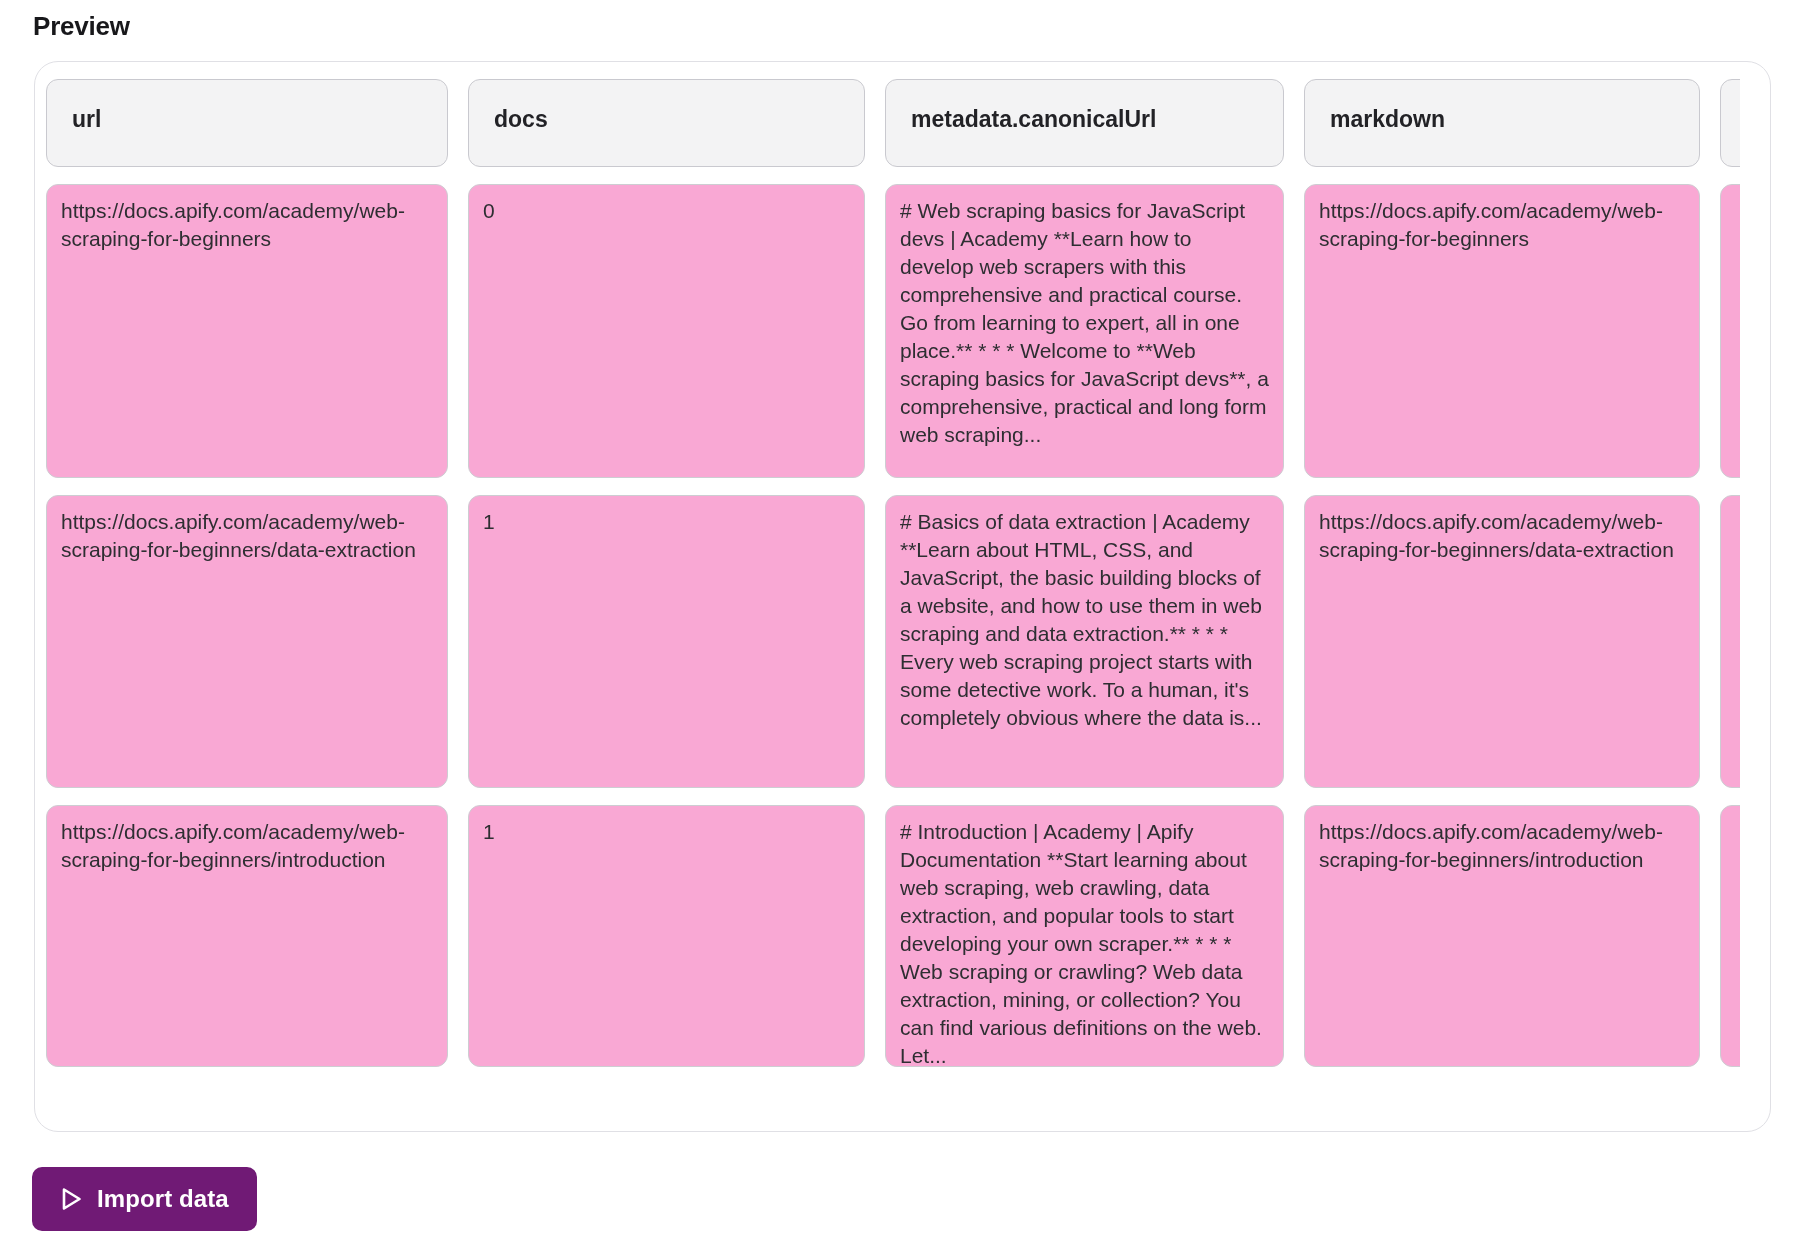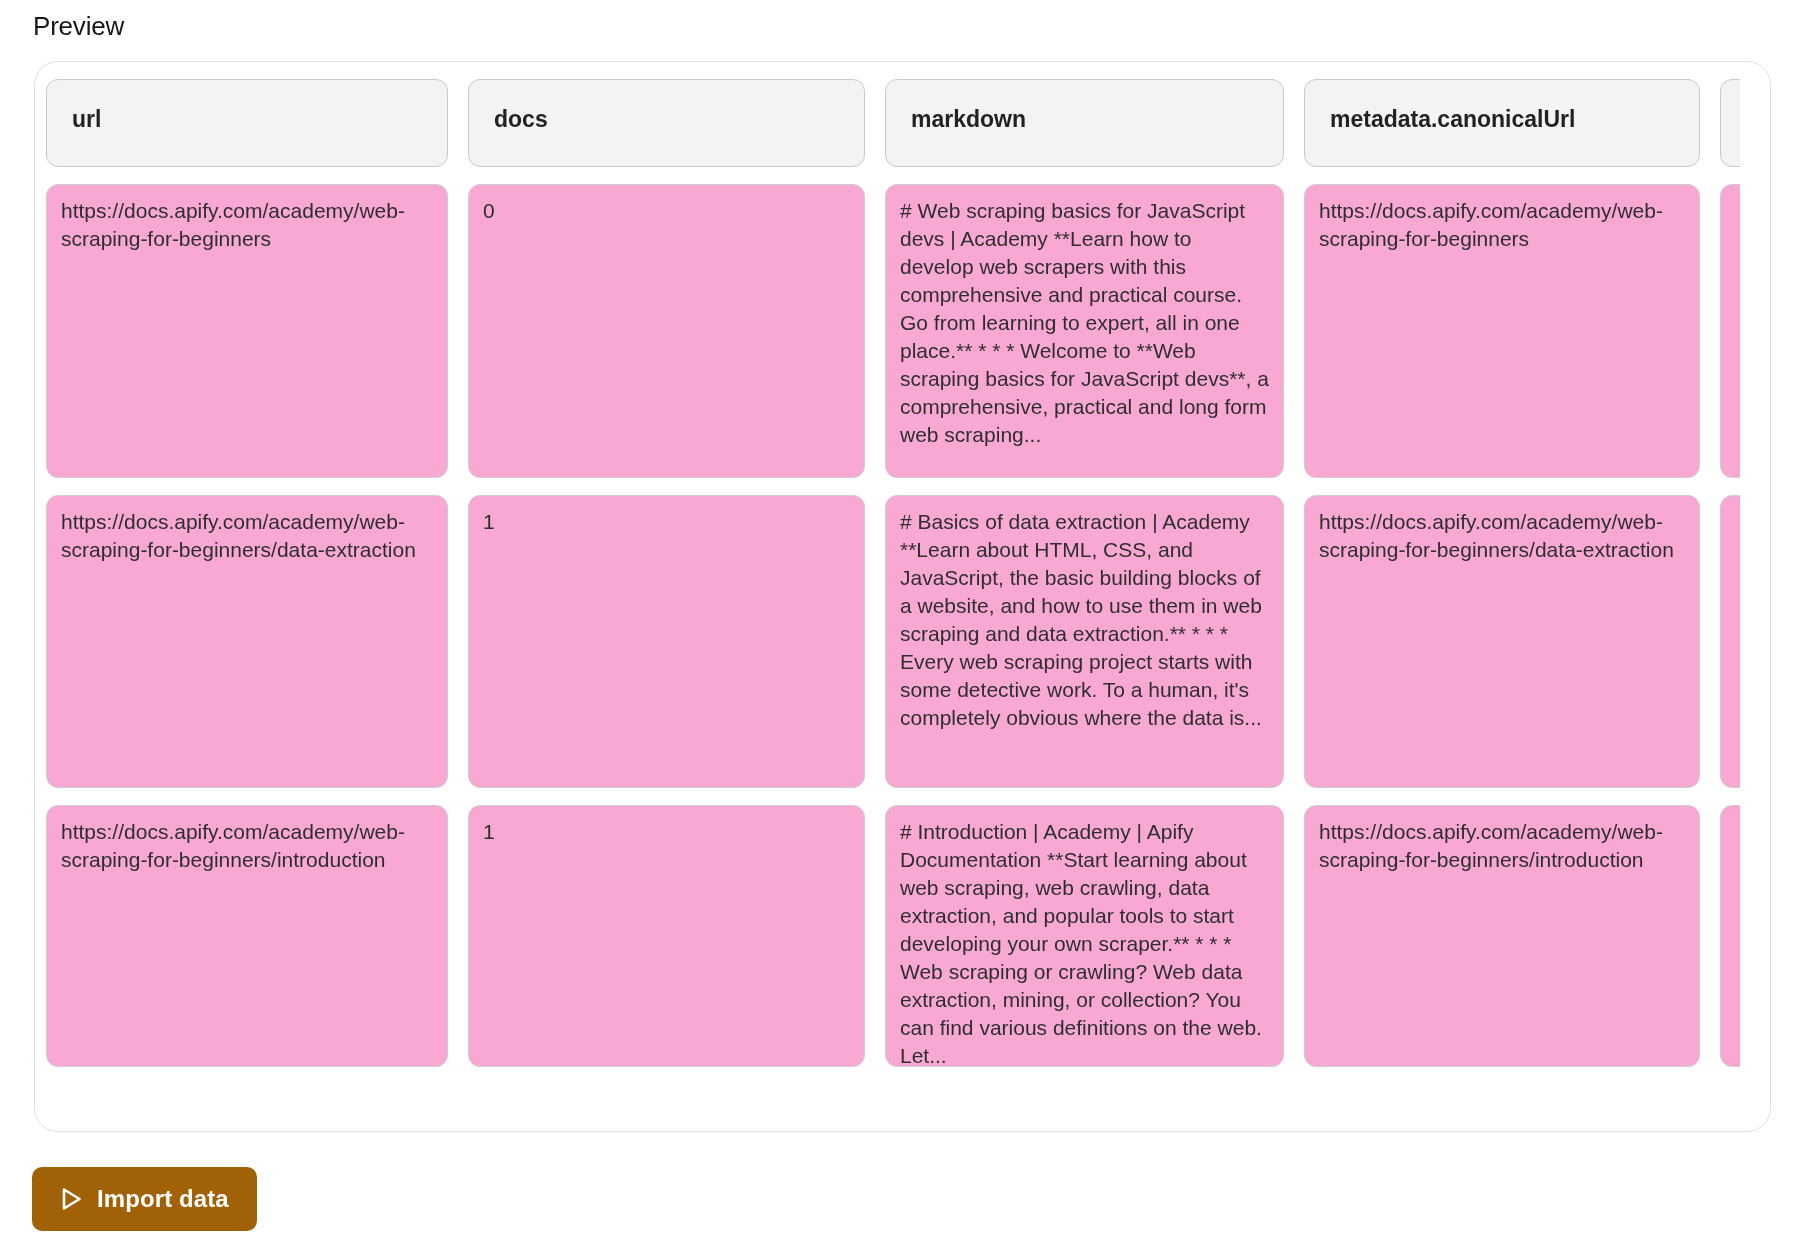--- a/index.html
+++ b/index.html
@@ -6,21 +6,21 @@
   html, body {
     margin: 0; padding: 0;
     width: 1808px; height: 1250px;
     background: #ffffff;
     font-family: "Liberation Sans", "DejaVu Sans", sans-serif;
     -webkit-font-smoothing: antialiased;
   }
   .page-title {
     margin: 13px 0 0 33px;
     font-size: 26px;
-    font-weight: 400;
+    font-weight: 700;
     color: #18181b;
     letter-spacing: -0.2px;
     line-height: 1;
   }
   .preview-card {
     margin: 22px 0 0 34px;
     width: 1737px;
     height: 1071px;
     border: 1.5px solid #e0e0e5;
     border-radius: 24px;
@@ -67,21 +67,21 @@
     color: #212124;
     line-height: 28px;
   }
   .import-btn {
     display: flex;
     align-items: center;
     gap: 14px;
     margin: 35px 0 0 32px;
     height: 64px;
     padding: 0 28px;
-    background: #a16207;
+    background: #701a75;
     border: none;
     border-radius: 10px;
     color: #ffffff;
     font-size: 24px;
     font-weight: 700;
     font-family: inherit;
     letter-spacing: 0.1px;
     cursor: pointer;
   }
   .play-icon { display: inline-flex; }
@@ -90,22 +90,22 @@
 <body>
 
 <h2 class="page-title">Preview</h2>
 
 <section class="preview-card">
   <div class="grid-viewport">
     <div class="grid">
 
       <div class="hcell">url</div>
       <div class="hcell">docs</div>
+      <div class="hcell">metadata.canonicalUrl</div>
       <div class="hcell">markdown</div>
-      <div class="hcell">metadata.canonicalUrl</div>
       <div class="hcell"></div>
 
       <div class="cell">https://docs.apify.com/academy/web-scraping-for-beginners</div>
       <div class="cell">0</div>
       <div class="cell"># Web scraping basics for JavaScript devs | Academy **Learn how to develop web scrapers with this comprehensive and practical course. Go from learning to expert, all in one place.** * * * Welcome to **Web scraping basics for JavaScript devs**, a comprehensive, practical and long form web scraping...</div>
       <div class="cell">https://docs.apify.com/academy/web-scraping-for-beginners</div>
       <div class="cell"></div>
 
       <div class="cell">https://docs.apify.com/academy/web-scraping-for-beginners/data-extraction</div>
       <div class="cell">1</div>

